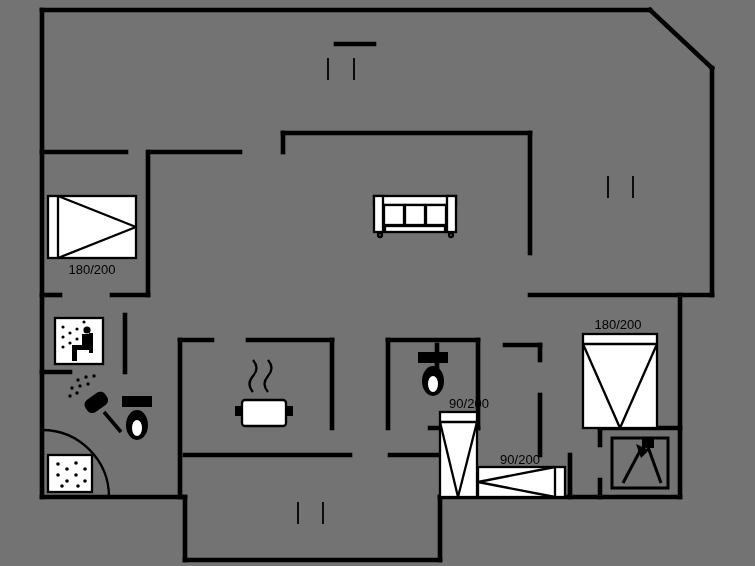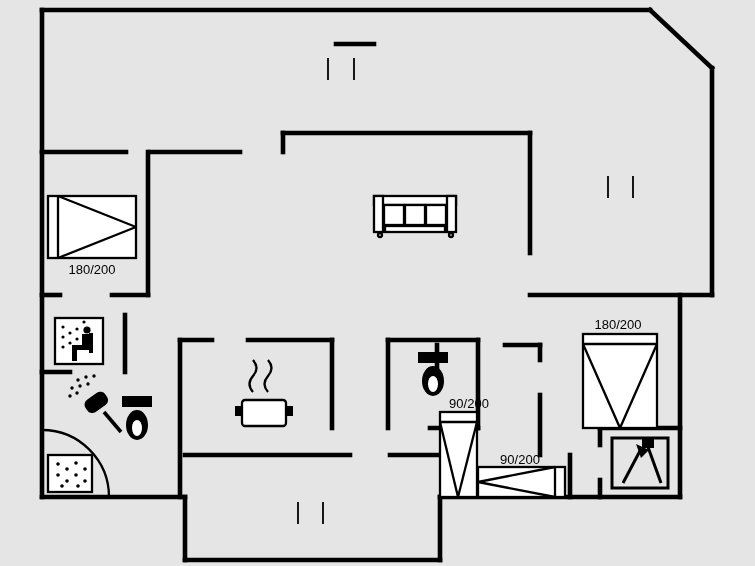--- a/index.html
+++ b/index.html
@@ -4,21 +4,21 @@
 <style>
   html, body {
     margin: 0;
     padding: 0;
     background: #ffffff;
     font-family: "Liberation Sans", sans-serif;
   }
   .page {
     width: 755px;
     height: 566px;
-    background: #e5e5e5;
+    background: #737373;
     position: relative;
     overflow: hidden;
   }
   svg text {
     font-family: "Liberation Sans", sans-serif;
     font-size: 13px;
     fill: #000000;
   }
   .wall { stroke: #000000; stroke-width: 4.6; stroke-linecap: square; fill: none; }
   .thin { stroke: #000000; stroke-width: 1.8; stroke-linecap: butt; fill: none; }

